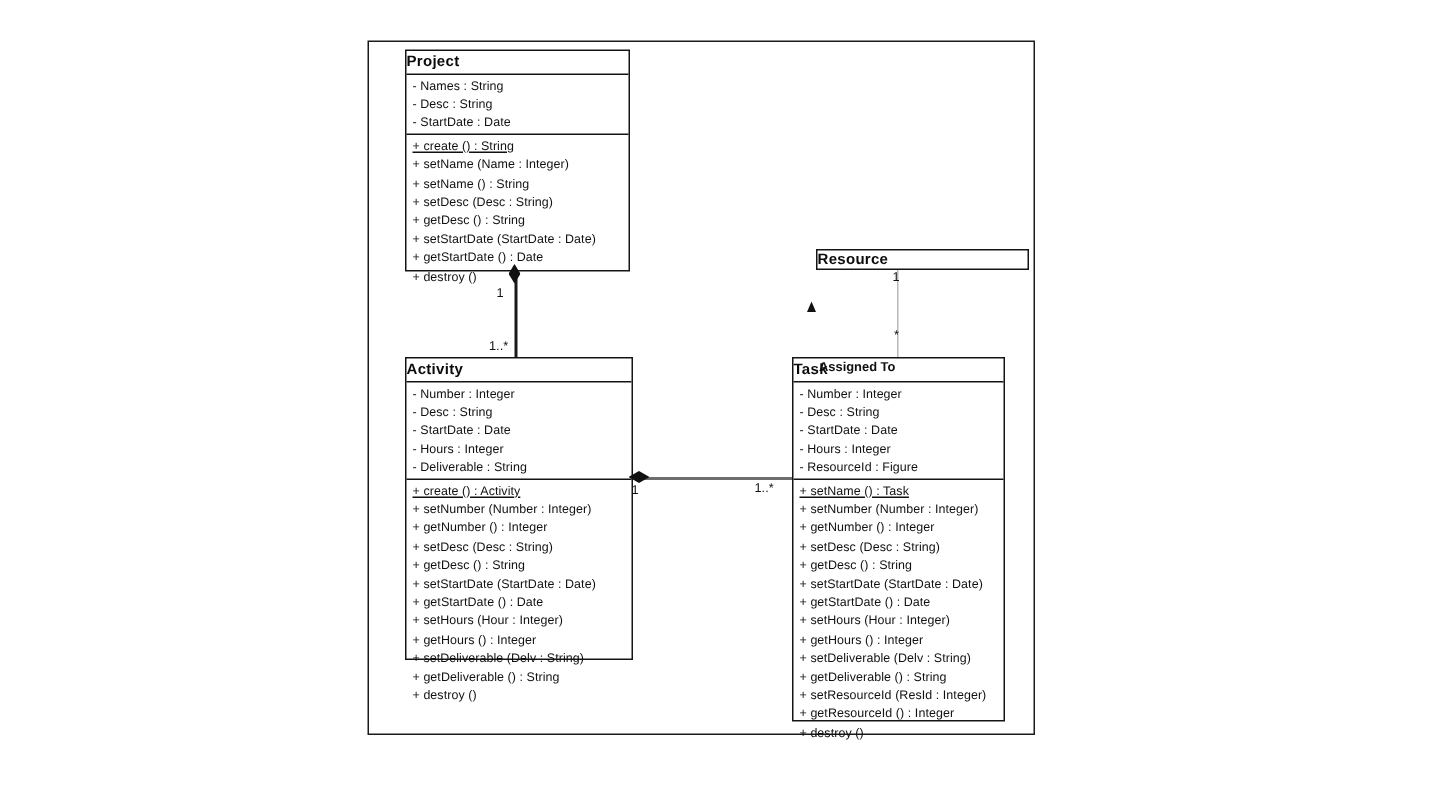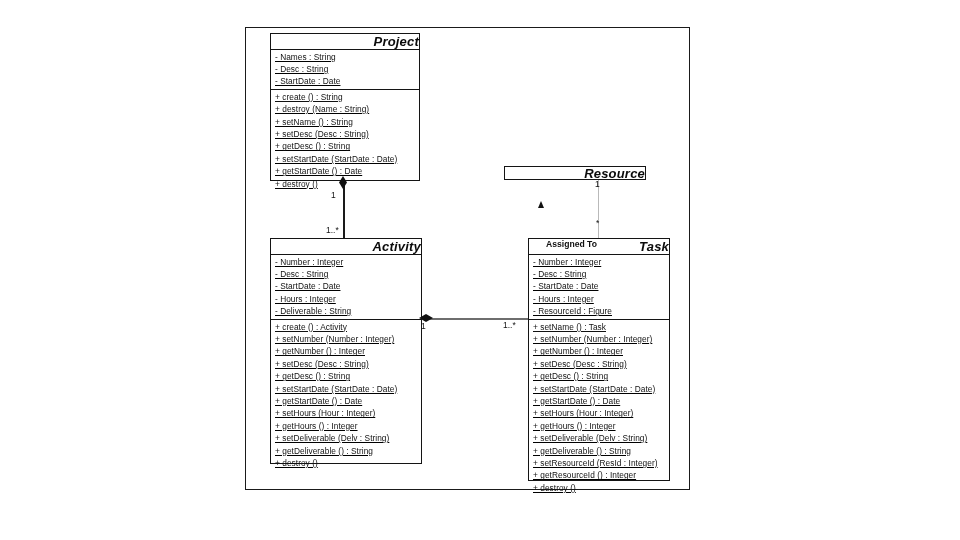--- a/index.html
+++ b/index.html
@@ -31,33 +31,31 @@
 
   
   .uml-class {
     position: absolute;
     background: #ffffff;
     border: 1.4px solid #141414;
     box-sizing: border-box;
     z-index: 5;
   }
   .uml-name {
-    text-align: right;
+    text-align: left;
     font-weight: bold;
-    font-size: 13px;
+    font-size: 10px;
     line-height: 11px;
     padding: 1.5px 0 2px 0;
     border-bottom: 1.4px solid #141414;
     color: #0b0b0b;
     letter-spacing: 0.2px;
-    font-style: italic;
   }
   .uml-compartment {
     padding: 1px 0 1px 4px;
-    text-decoration: underline;
   }
   .uml-attrs {
     border-bottom: 1.4px solid #141414;
   }
   .uml-line {
     font-size: 8.3px;
     line-height: 12.4px;
     color: #111111;
     white-space: nowrap;
     letter-spacing: 0.05px;
@@ -162,31 +160,31 @@
 
   <div class="uml-class" style="left:270px; top:33px; width:150px; height:148px;">
     <div class="uml-name">Project</div>
     <div class="uml-compartment uml-attrs">
       <div class="uml-line">- Names : String</div>
       <div class="uml-line">- Desc : String</div>
       <div class="uml-line">- StartDate : Date</div>
     </div>
     <div class="uml-compartment">
       <div class="uml-line static-op">+ create () : String</div>
-      <div class="uml-line">+ destroy (Name : String)</div>
+      <div class="uml-line">+ setName (Name : Integer)</div>
       <div class="uml-line">+ setName () : String</div>
       <div class="uml-line">+ setDesc (Desc : String)</div>
       <div class="uml-line">+ getDesc () : String</div>
       <div class="uml-line">+ setStartDate (StartDate : Date)</div>
       <div class="uml-line">+ getStartDate () : Date</div>
       <div class="uml-line">+ destroy ()</div>
     </div>
   </div>
 
-  <div class="uml-class" style="left:270px; top:238px; width:152px; height:226px;">
+  <div class="uml-class" style="left:270px; top:238px; width:152px; height:202px;">
     <div class="uml-name">Activity</div>
     <div class="uml-compartment uml-attrs">
       <div class="uml-line">- Number : Integer</div>
       <div class="uml-line">- Desc : String</div>
       <div class="uml-line">- StartDate : Date</div>
       <div class="uml-line">- Hours : Integer</div>
       <div class="uml-line">- Deliverable : String</div>
     </div>
     <div class="uml-compartment">
       <div class="uml-line static-op">+ create () : Activity</div>
@@ -197,21 +195,21 @@
       <div class="uml-line">+ setStartDate (StartDate : Date)</div>
       <div class="uml-line">+ getStartDate () : Date</div>
       <div class="uml-line">+ setHours (Hour : Integer)</div>
       <div class="uml-line">+ getHours () : Integer</div>
       <div class="uml-line">+ setDeliverable (Delv : String)</div>
       <div class="uml-line">+ getDeliverable () : String</div>
       <div class="uml-line">+ destroy ()</div>
     </div>
   </div>
 
-  <div class="uml-class" style="left:504px; top:166px; width:142px; height:14px;">
+  <div class="uml-class" style="left:544px; top:166px; width:142px; height:14px;">
     <div class="uml-name" style="border-bottom:none; padding:0.5px 0 1px 0;">Resource</div>
   </div>
 
   <div class="uml-class" style="left:528px; top:238px; width:142px; height:243px;">
     <div class="uml-name">Task</div>
     <div class="uml-compartment uml-attrs">
       <div class="uml-line">- Number : Integer</div>
       <div class="uml-line">- Desc : String</div>
       <div class="uml-line">- StartDate : Date</div>
       <div class="uml-line">- Hours : Integer</div>

